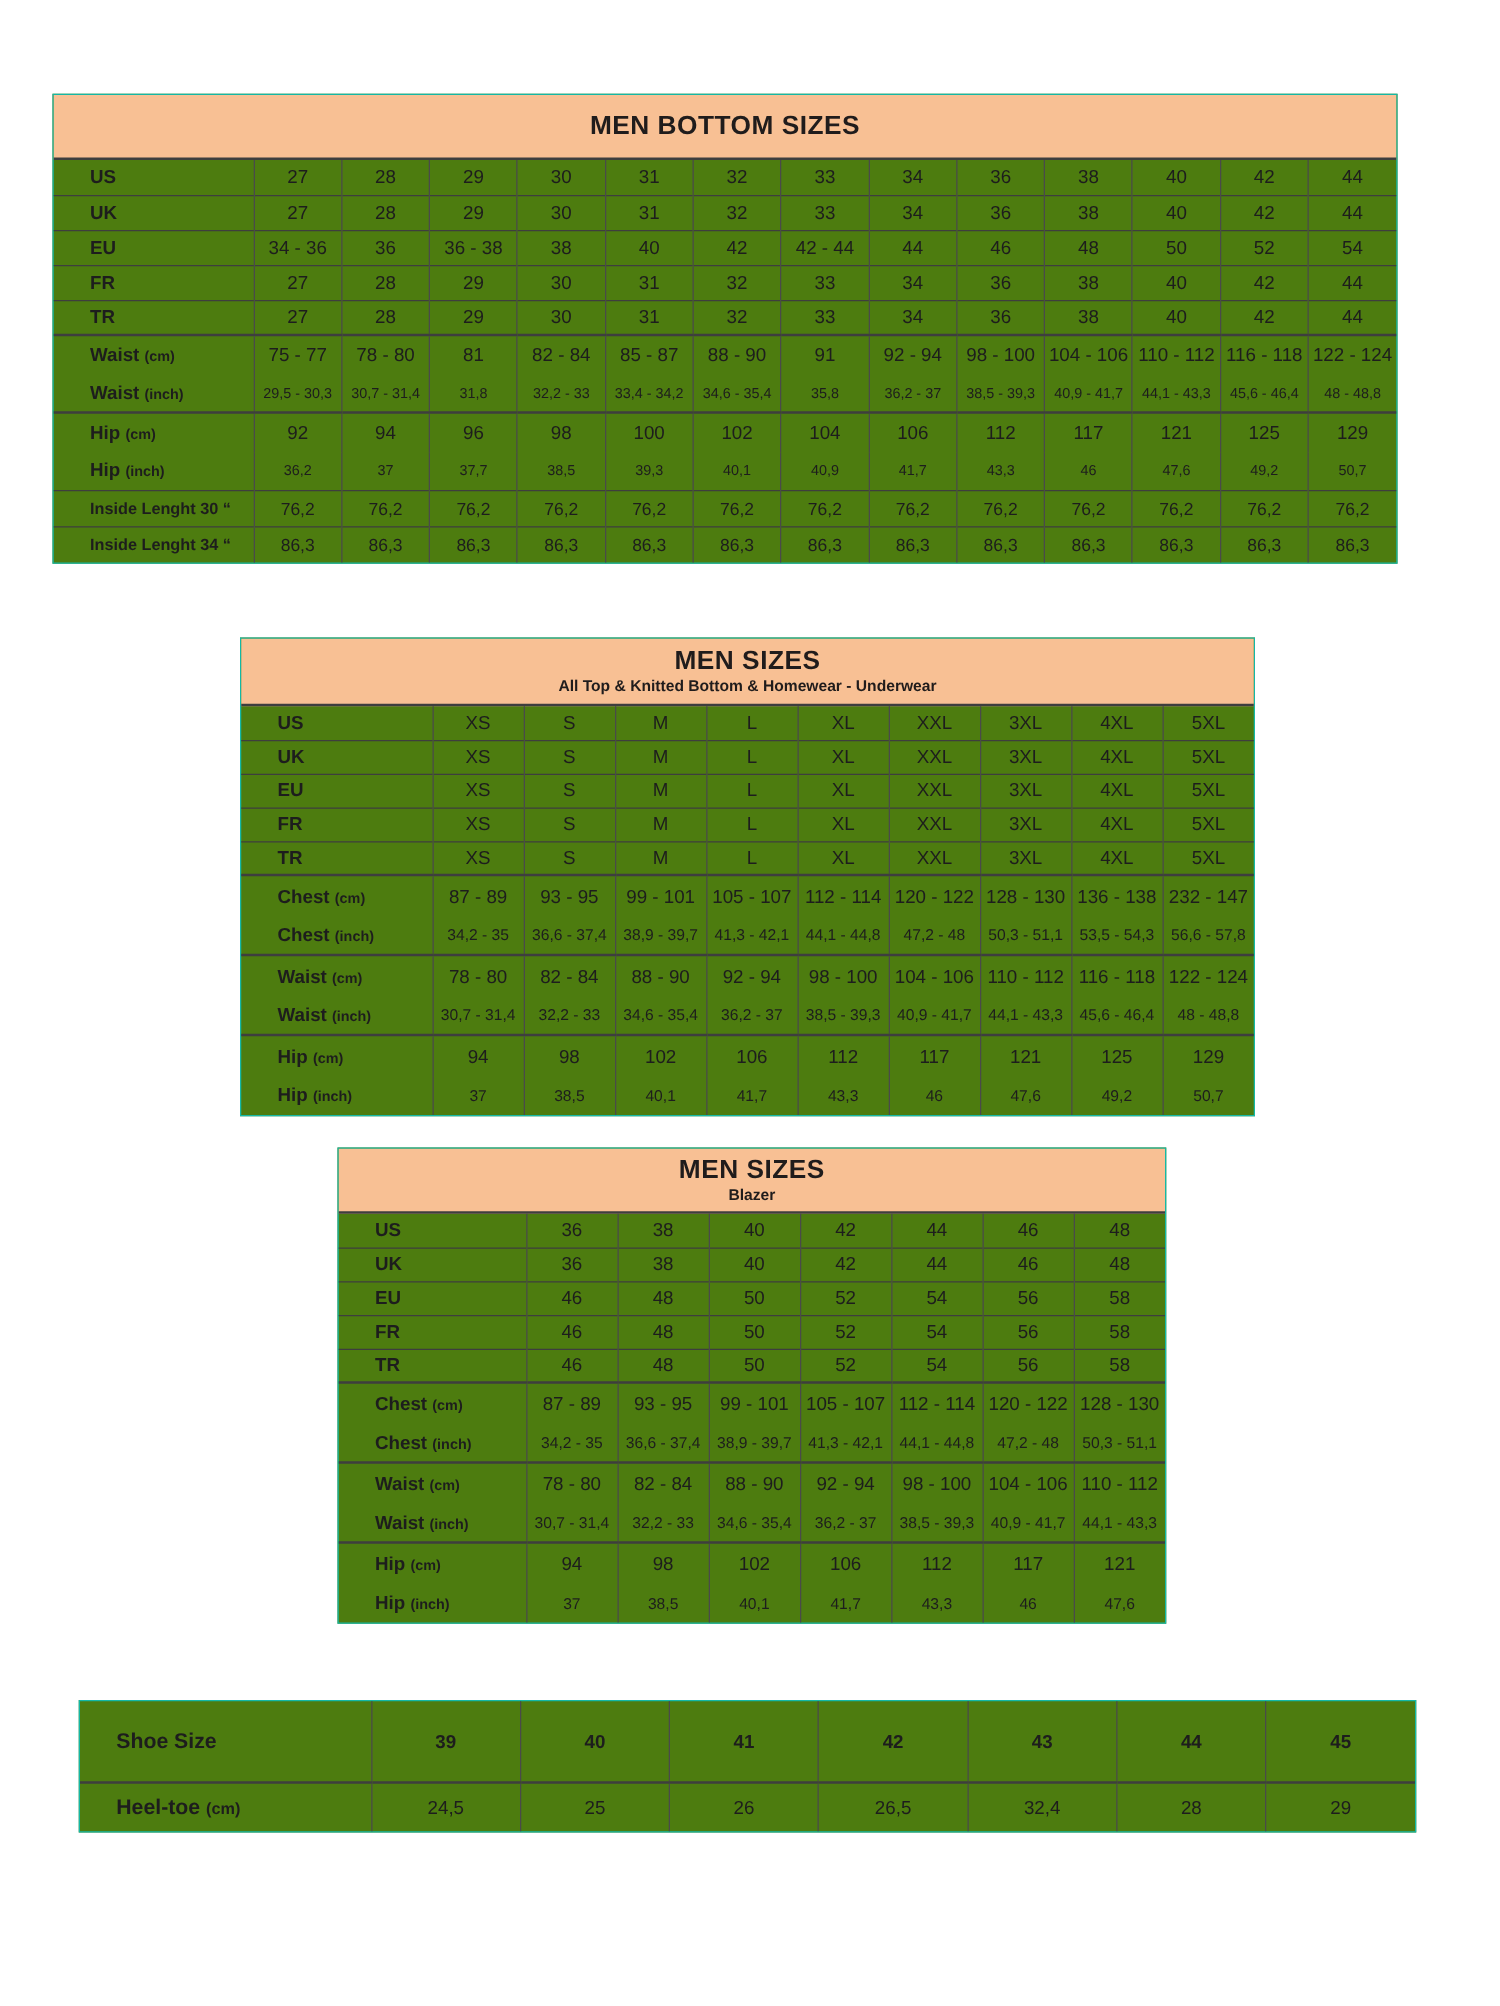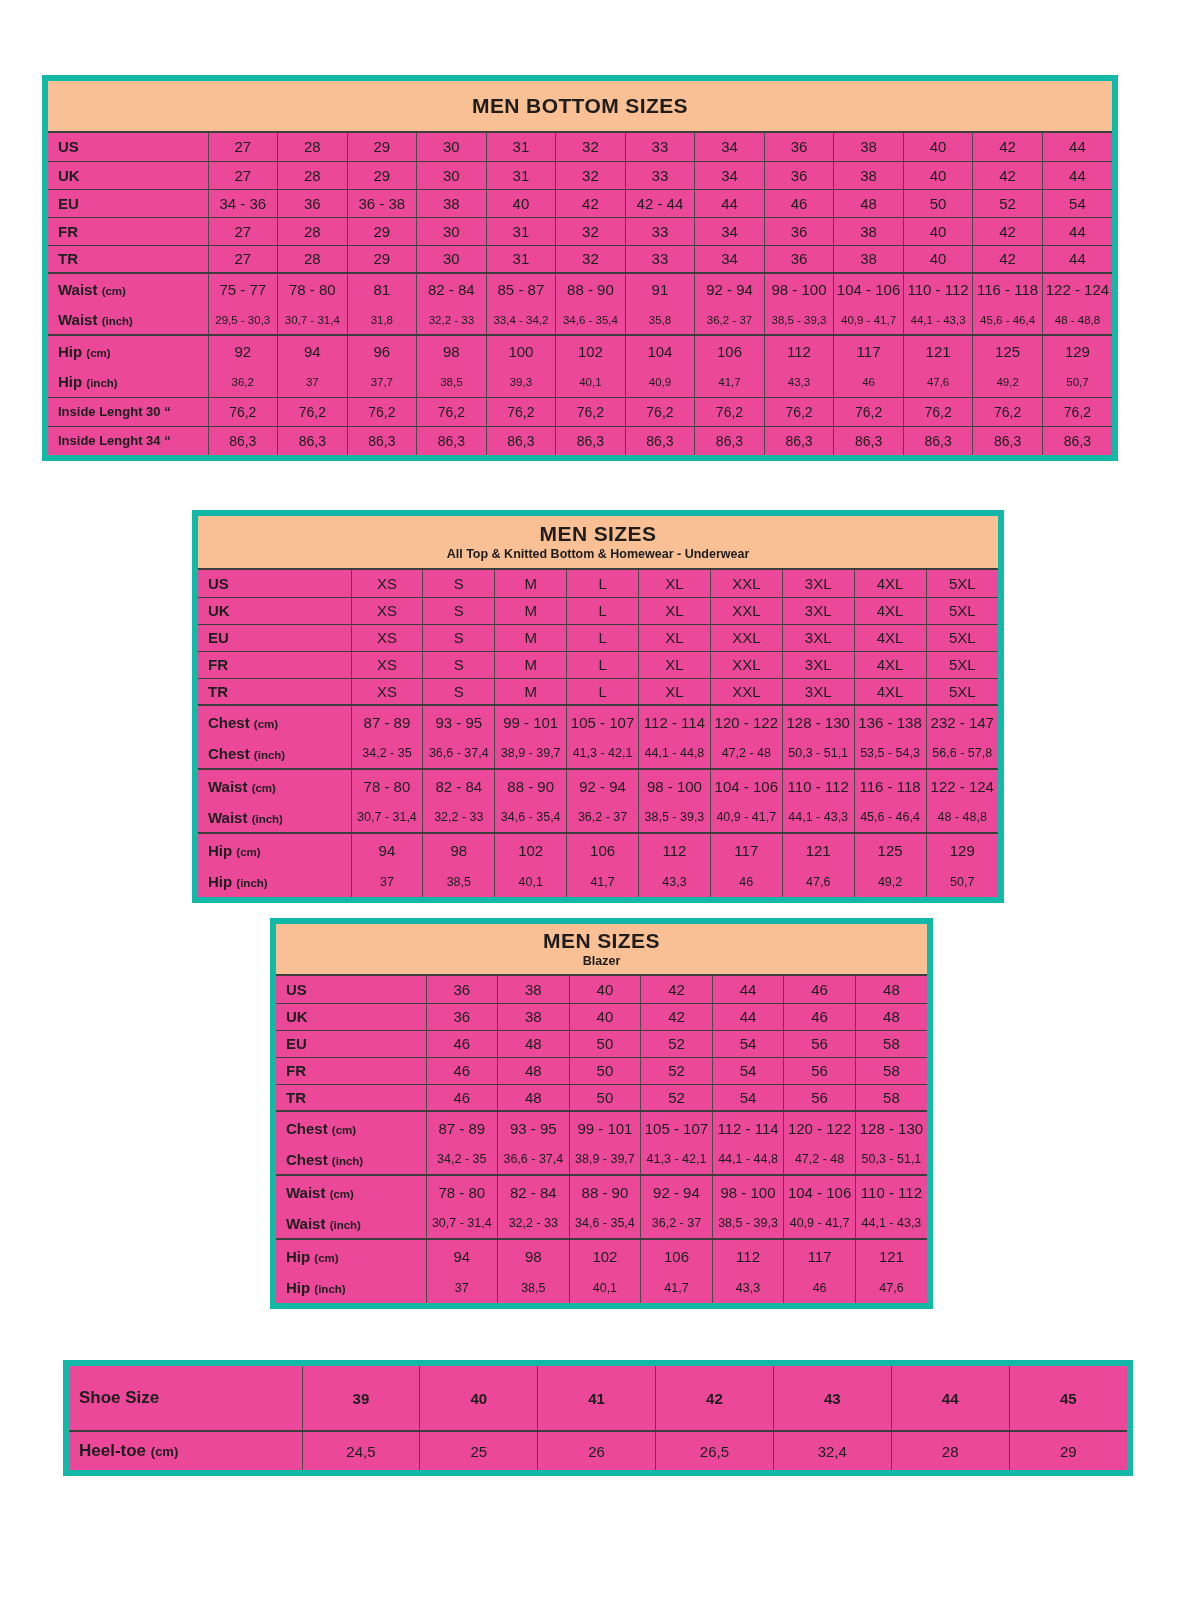--- a/index.html
+++ b/index.html
@@ -3,22 +3,22 @@
 <meta charset="utf-8">
 <style>
   html,body{margin:0;padding:0;}
   body{
     width:1200px;height:1605px;position:relative;background:#ffffff;
     font-family:"Liberation Sans","DejaVu Sans",sans-serif;
     color:#1d1d1d;
   }
   .size-table{
     position:absolute;
-    border:6px solid #14b8a6;
-    background:#ec4899;
+    border:1px solid #14b8a6;
+    background:#4d7c0f;
     box-sizing:border-box;
   }
   .tbl-header{
     background:#F8C094;
     border-bottom:2px solid #3e3e3e;
     display:flex;flex-direction:column;align-items:center;justify-content:center;
     box-sizing:border-box;
   }
   .tbl-header .title{
     font-size:21px;font-weight:800;letter-spacing:.4px;color:#201c1c;line-height:1.05;
@@ -34,21 +34,21 @@
     border-left:1px solid #4a4a4a;
     border-top:1.5px solid #3e3e3e;
     vertical-align:middle;
     padding:0 2px;
     box-sizing:border-box;
     overflow:hidden;white-space:nowrap;
   }
   td:first-child{border-left:none;}
   tr:first-child td{border-top:none;}
   td.val{text-align:center;font-size:15px;}
-  td.label{text-align:left;padding-left:10px;font-weight:700;font-size:15px;margin-left:45px;}
+  td.label{text-align:left;padding-left:29px;font-weight:700;font-size:15px;margin-left:45px;}
   .unit{font-size:11.5px;font-weight:600;}
   tr[data-kind="inch"] td{border-top:none;}
   tr[data-kind="cm"] td{border-top-width:2px;}
   tr[data-kind="heel"] td{border-top-width:2px;}
   tr[data-kind="inch"] td.val{font-size:12.5px;}
   tr[data-kind="inside"] td.val{font-size:14px;}
   tr[data-kind="inside"] td.label{font-size:13px;}
 
   
   #t0{left:42px;top:75px;width:1076px;}

